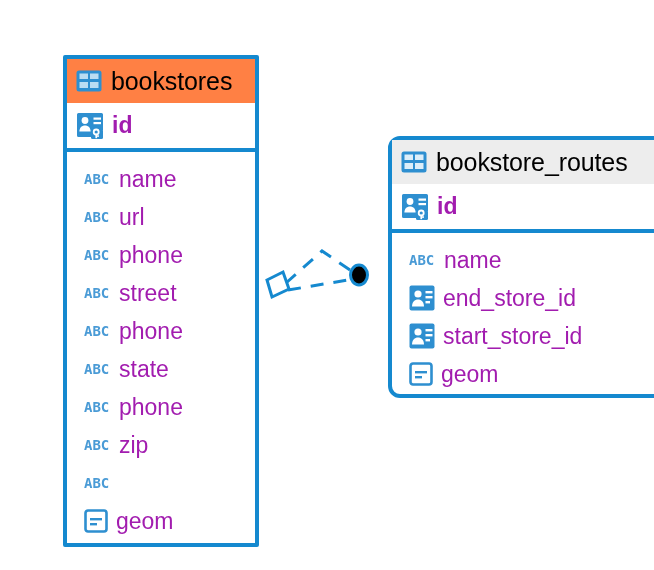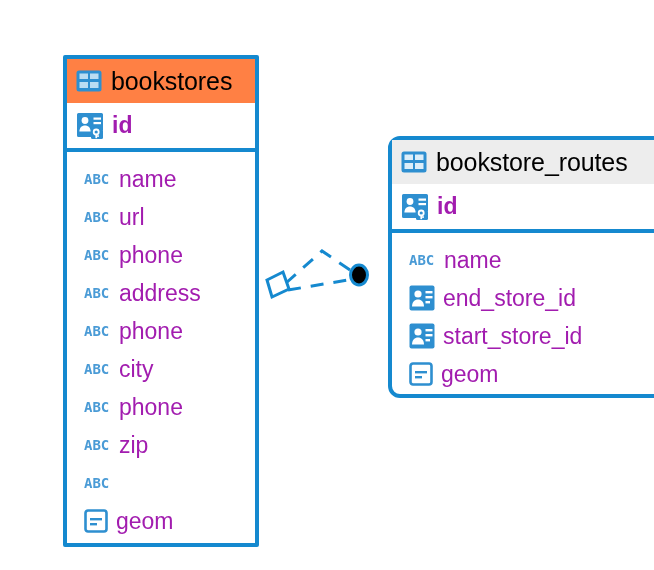--- a/index.html
+++ b/index.html
@@ -165,35 +165,35 @@
         <svg class="icon icon-abc" viewBox="0 0 27 22" xmlns="http://www.w3.org/2000/svg">
           <text class="abc-text" x="0" y="16">ABC</text>
         </svg>
         <span class="field-label">phone</span>
       </div>
 
       <div class="field-row">
         <svg class="icon icon-abc" viewBox="0 0 27 22" xmlns="http://www.w3.org/2000/svg">
           <text class="abc-text" x="0" y="16">ABC</text>
         </svg>
-        <span class="field-label">address</span>
+        <span class="field-label">street</span>
       </div>
 
       <div class="field-row">
         <svg class="icon icon-abc" viewBox="0 0 27 22" xmlns="http://www.w3.org/2000/svg">
           <text class="abc-text" x="0" y="16">ABC</text>
         </svg>
         <span class="field-label">phone</span>
       </div>
 
       <div class="field-row">
         <svg class="icon icon-abc" viewBox="0 0 27 22" xmlns="http://www.w3.org/2000/svg">
           <text class="abc-text" x="0" y="16">ABC</text>
         </svg>
-        <span class="field-label">city</span>
+        <span class="field-label">state</span>
       </div>
 
       <div class="field-row">
         <svg class="icon icon-abc" viewBox="0 0 27 22" xmlns="http://www.w3.org/2000/svg">
           <text class="abc-text" x="0" y="16">ABC</text>
         </svg>
         <span class="field-label">phone</span>
       </div>
 
       <div class="field-row">

